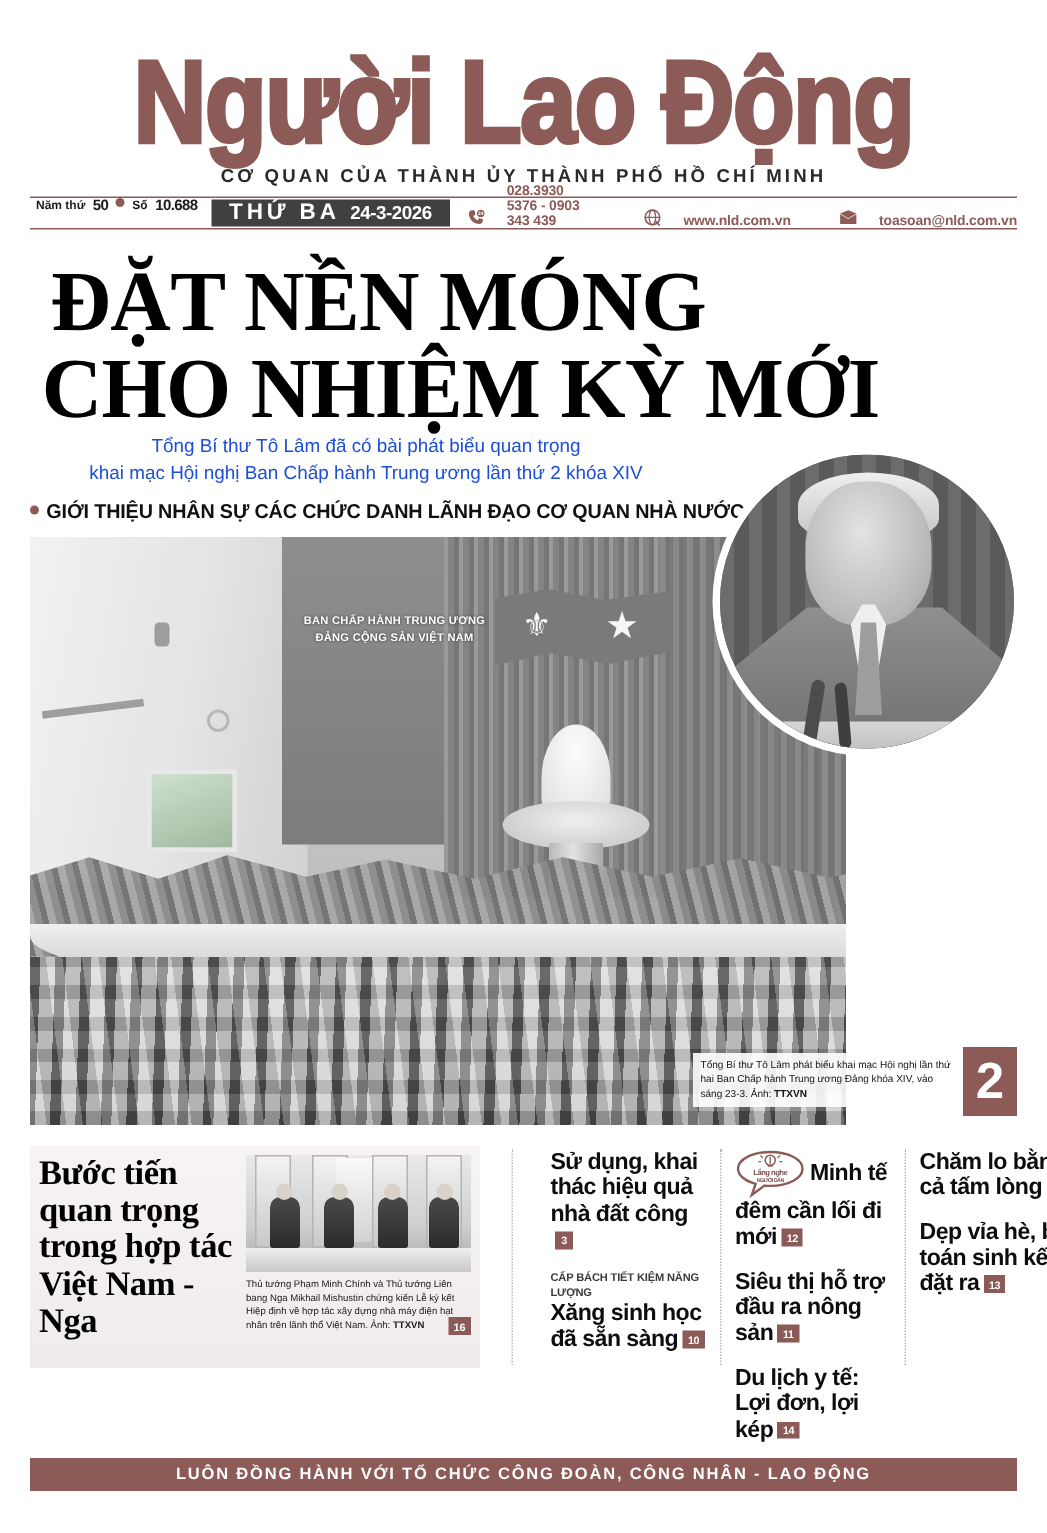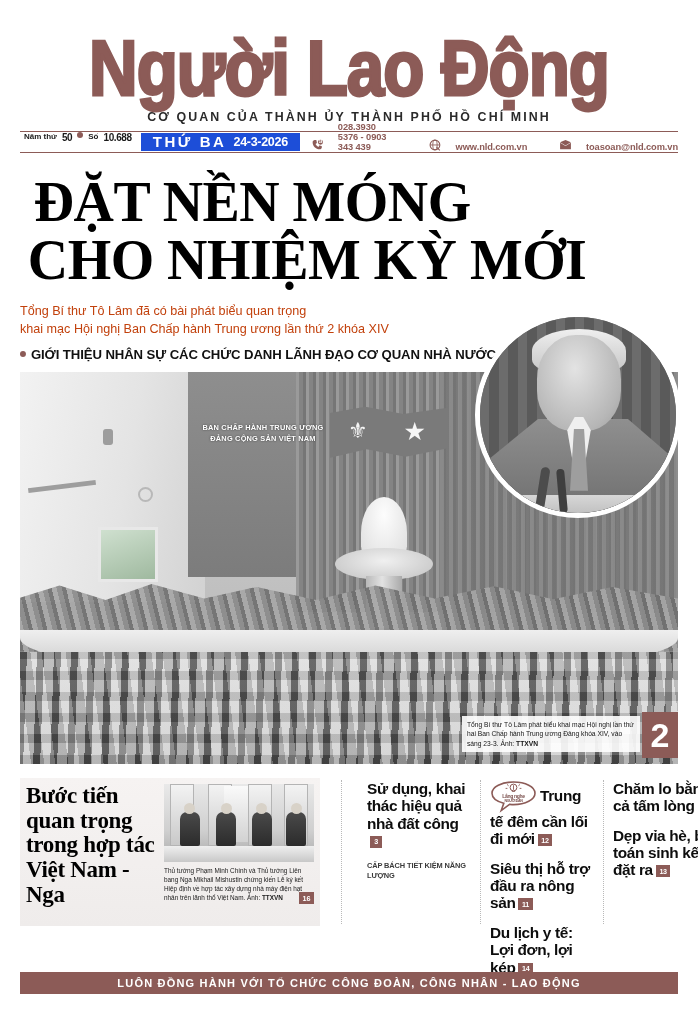--- a/index.html
+++ b/index.html
@@ -47,21 +47,21 @@
   }
   .info-left {
     display: flex; align-items: flex-start; gap: 5px;
     padding: 0 9px 0 4px;
     font-size: 9px; color: #1a1a1a;
   }
   .info-left .lbl { font-size: 8px; font-weight: 600; }
   .info-left .big { font-size: 10px; font-weight: 800; letter-spacing: -.4px; }
   .dot-sep { width: 6px; height: 6px; border-radius: 50%; background: #8c5b57; display: inline-block; }
   .info-date {
-    background: #1d4ed8; color: #fff;
+    background: #404040; color: #fff;
     display: flex; align-items: center; gap: 7px;
     padding: 0 12px; margin: 1px 0;
   }
   .info-date .dow { font-size: 15px; font-weight: 800; letter-spacing: 2.6px; }
   .info-date .dnum { font-size: 12.5px; font-weight: 700; letter-spacing: -.3px; }
   .info-contact {
     flex: 1; display: flex; align-items: flex-end; gap: 14px;
     padding-left: 11px;
     font-size: 9.3px; font-weight: 700; color: #8c5b57; letter-spacing: -.1px;
   }
@@ -78,39 +78,39 @@
     line-height: 1.02;
     color: #000;
     letter-spacing: -0.5px;
     transform: scaleX(.98);
     transform-origin: left top;
   }
   .headline .l1 { display: block; padding-left: 14px; }
   .headline .l2 { display: block; padding-left: 8px; }
 
   .deck {
-    margin-top: 14px;
     font-size: 12.6px;
     line-height: 1.42;
-    color: #c2410c;
+    color: #1d4ed8;
     max-width: 448px;
+    text-align: center;
   }
   .bullet-line {
     margin-top: 8px;
     display: flex; align-items: center; gap: 5px;
     font-size: 13.3px; font-weight: 700; color: #111;
     letter-spacing: -.1px;
     transform: scaleX(.99); transform-origin: left;
   }
   .bullet-dot { width: 6px; height: 6px; border-radius: 50%; background: #8c5b57; flex: 0 0 6px; }
 
   
   .photo-wrap { position: relative; margin-top: 10px; height: 392px; }
   .main-photo {
-    position: absolute; left: 0; top: 0; width: 658px; height: 392px;
+    position: absolute; left: 0; top: 0; width: 544px; height: 392px;
     overflow: hidden;
     background: linear-gradient(180deg,#d7d7d7 0%,#c5c5c5 40%,#b2b2b2 100%);
   }
   
   .hall-left { position: absolute; left: 0; top: 0; width: 185px; height: 230px;
     background: linear-gradient(100deg,#f2f2f2 0%,#e4e4e4 55%,#d2d2d2 100%); }
   .hall-panel { position: absolute; left: 168px; top: 0; width: 265px; height: 205px;
     background: linear-gradient(180deg,#8e8e8e 0%,#7c7c7c 100%); }
   .hall-curtain { position: absolute; left: 276px; top: 0; width: 382px; height: 240px;
     background: repeating-linear-gradient(90deg,#9a9a9a 0 3px,#848484 3px 7px,#767676 7px 10px); }
@@ -416,40 +416,43 @@
     <div class="briefs">
 
       <div class="brief-col">
         <div class="brief-item">
           <div class="brief-title">
             <span>Sử dụng, khai thác hiệu quả nhà đất công</span><span class="badge">3</span>
           </div>
         </div>
         <div class="brief-item">
           <div class="brief-kicker">CẤP BÁCH TIẾT KIỆM NĂNG LƯỢNG</div>
+          <div class="brief-title">
+            <span>Xăng sinh học đã sẵn sàng</span><span class="badge">10</span>
+          </div>
         </div>
       </div>
 
       <div class="divider"></div>
 
       <div class="brief-col">
         <div class="brief-item">
           <div class="brief-title">
             <span class="listen-bubble">
               <svg width="47" height="33" viewBox="0 0 47 33">
                 <path d="M23.5 2C11.6 2 2 7 2 13.2c0 4.4 4.8 8.2 11.8 10l-2.6 7.4 8.4-6.2c1.3.1 2.5.2 3.9.2 11.9 0 21.5-5 21.5-11.4S35.4 2 23.5 2z" fill="#fff" stroke="#8c5b57" stroke-width="1.6"></path>
                 <circle cx="23.5" cy="7.5" r="3.4" fill="none" stroke="#8c5b57" stroke-width="1"></circle>
                 <path d="M23.5 5.2v4.6M21.9 11.4h3.2" stroke="#8c5b57" stroke-width=".9"></path>
                 <path d="M17 4.4l1.6 1.4M30 4.4l-1.6 1.4M15.6 8.4h1.8M29.6 8.4h1.8" stroke="#8c5b57" stroke-width=".9"></path>
               </svg>
               <span class="lb-text">
                 <span>Lắng nghe</span>
                 <small>NGƯỜI DÂN</small>
               </span>
-            </span><span>Trung tế đêm cần lối đi mới</span><span class="badge">12</span>
+            </span><span>Minh tế đêm cần lối đi mới</span><span class="badge">12</span>
           </div>
         </div>
         <div class="brief-item">
           <div class="brief-title">
             <span>Siêu thị hỗ trợ đầu ra nông sản</span><span class="badge">11</span>
           </div>
         </div>
         <div class="brief-item">
           <div class="brief-title">
             <span>Du lịch y tế: Lợi đơn, lợi kép</span><span class="badge">14</span>

